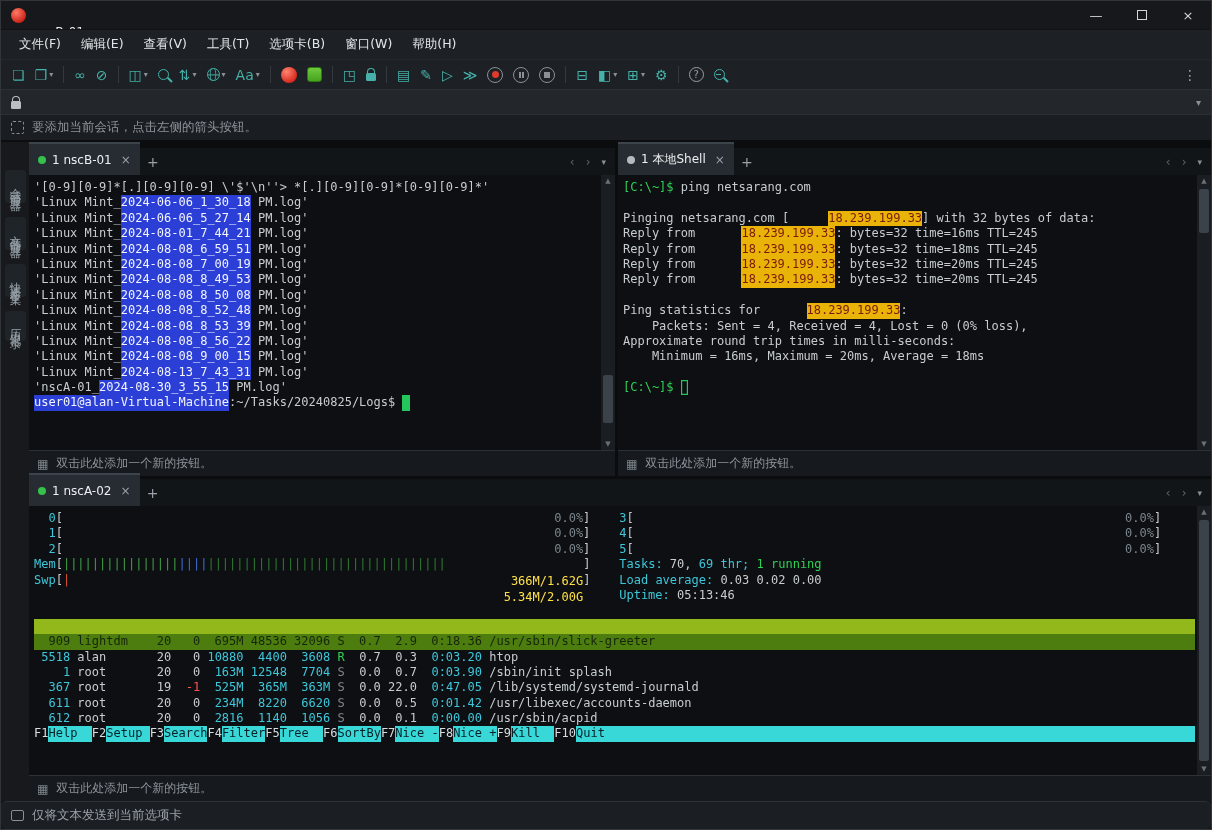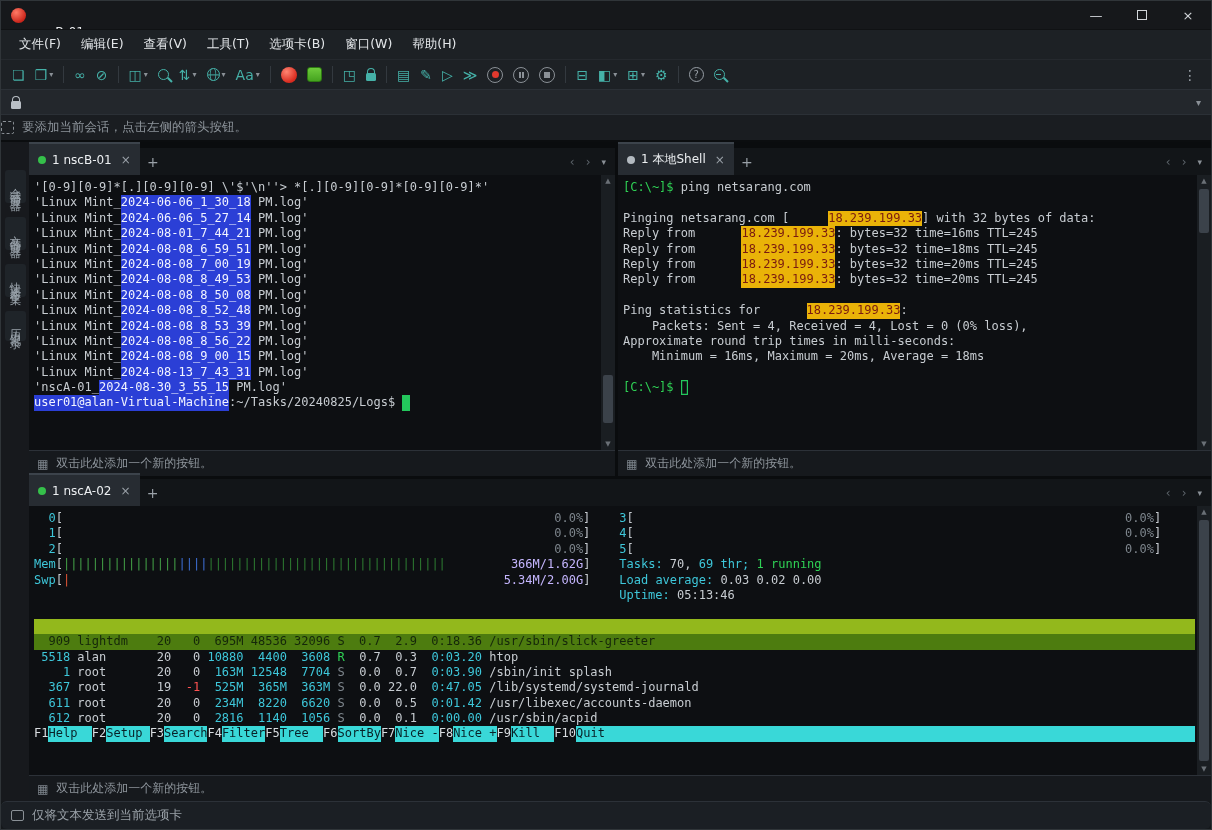--- a/index.html
+++ b/index.html
@@ -42,21 +42,21 @@
   .recic,.pauseic,.stopic{width:16px;height:16px;border-radius:50%;border:1.5px solid #8a9096;display:inline-flex;align-items:center;justify-content:center;gap:1.5px;}
   .recic::before{content:"";width:7px;height:7px;border-radius:50%;background:#e0392e;}
   .pauseic::before,.pauseic::after{content:"";width:2px;height:6px;background:#8a9096;}
   .stopic::before{content:"";width:6px;height:6px;background:#8a9096;}
   .helpic{width:15px;height:15px;border-radius:50%;border:1.5px solid #979ea5;color:#979ea5;font-size:10px;display:inline-flex;align-items:center;justify-content:center;}
   .helpic::after{content:"?";}
 
   
   .quickbar{height:25px;background:#23272c;border-top:1px solid #2b3036;display:flex;align-items:center;padding:0 10px;flex:none;}
   .quickbar .expand{margin-left:auto;color:#8a9096;font-size:10px;}
-  .infobar{height:28px;background:#1a1d21;border-top:1px solid #2b3036;border-bottom:2px solid #0b0d0f;display:flex;align-items:center;gap:8px;color:#8d949b;font-size:12.5px;flex:none;}
+  .infobar{height:28px;background:#1a1d21;border-top:1px solid #2b3036;border-bottom:2px solid #0b0d0f;display:flex;align-items:center;gap:8px;padding-left:10px;color:#8d949b;font-size:12.5px;flex:none;}
   .infico{width:13px;height:13px;border:1.4px dashed #8a9096;border-radius:2px;flex:none;}
 
   
   .main{flex:1;display:flex;background:#0a0c0e;min-height:0;}
   .side-strip{width:28px;background:#17191d;display:flex;flex-direction:column;align-items:center;padding-top:28px;gap:14px;flex:none;}
   .side-tab{writing-mode:vertical-rl;text-orientation:upright;letter-spacing:3px;padding:9px 3px;background:#1f2429;border-radius:3px;color:#98a1a9;font-size:11.5px;}
   .content{flex:1;display:flex;flex-direction:column;padding-top:6px;min-width:0;}
   .top-row{display:flex;gap:3px;height:328px;flex:none;}
   .pane{display:flex;flex-direction:column;min-width:0;}
   .pane-left{width:586px;flex:none;}
@@ -88,21 +88,21 @@
   .cur{background:#23c75c;}
   .curo{box-shadow:inset 0 0 0 1.2px #23c75c;}
   .hdr{background:#93b81c;color:#15270a;}
   .rsel{background:#4d7c0f;color:#15270a;}
   .fnk{color:#d9dde1;}
   .fnl{background:#39d8d8;color:#082228;}
   .mgrn{color:#43a047;}
   .mgrn2{color:#2e7d32;}
   .mblu{color:#3d6fd6;}
   .mred{color:#e05537;}
-  .mval{color:#c4b5fd;}
+  .mval{color:#fde047;margin-top:17px;}
   .fill{flex:1 1 auto;}
 
   
   .scrollbar{width:14px;background:#1a1e22;position:relative;display:flex;flex-direction:column;align-items:center;justify-content:space-between;padding:2px 0;flex:none;}
   .sb-arrow{font-size:7px;color:#6a7076;}
   .sb-thumb{position:absolute;left:2px;right:2px;background:#3b424a;border-radius:2px;}
 
   
   .btnbar{height:26px;background:#16191d;border-top:1px solid #2c3138;display:flex;align-items:center;gap:8px;padding-left:8px;color:#8d949b;font-size:12px;flex:none;}
   .bb-icon{color:#7d858c;font-size:12px;}

